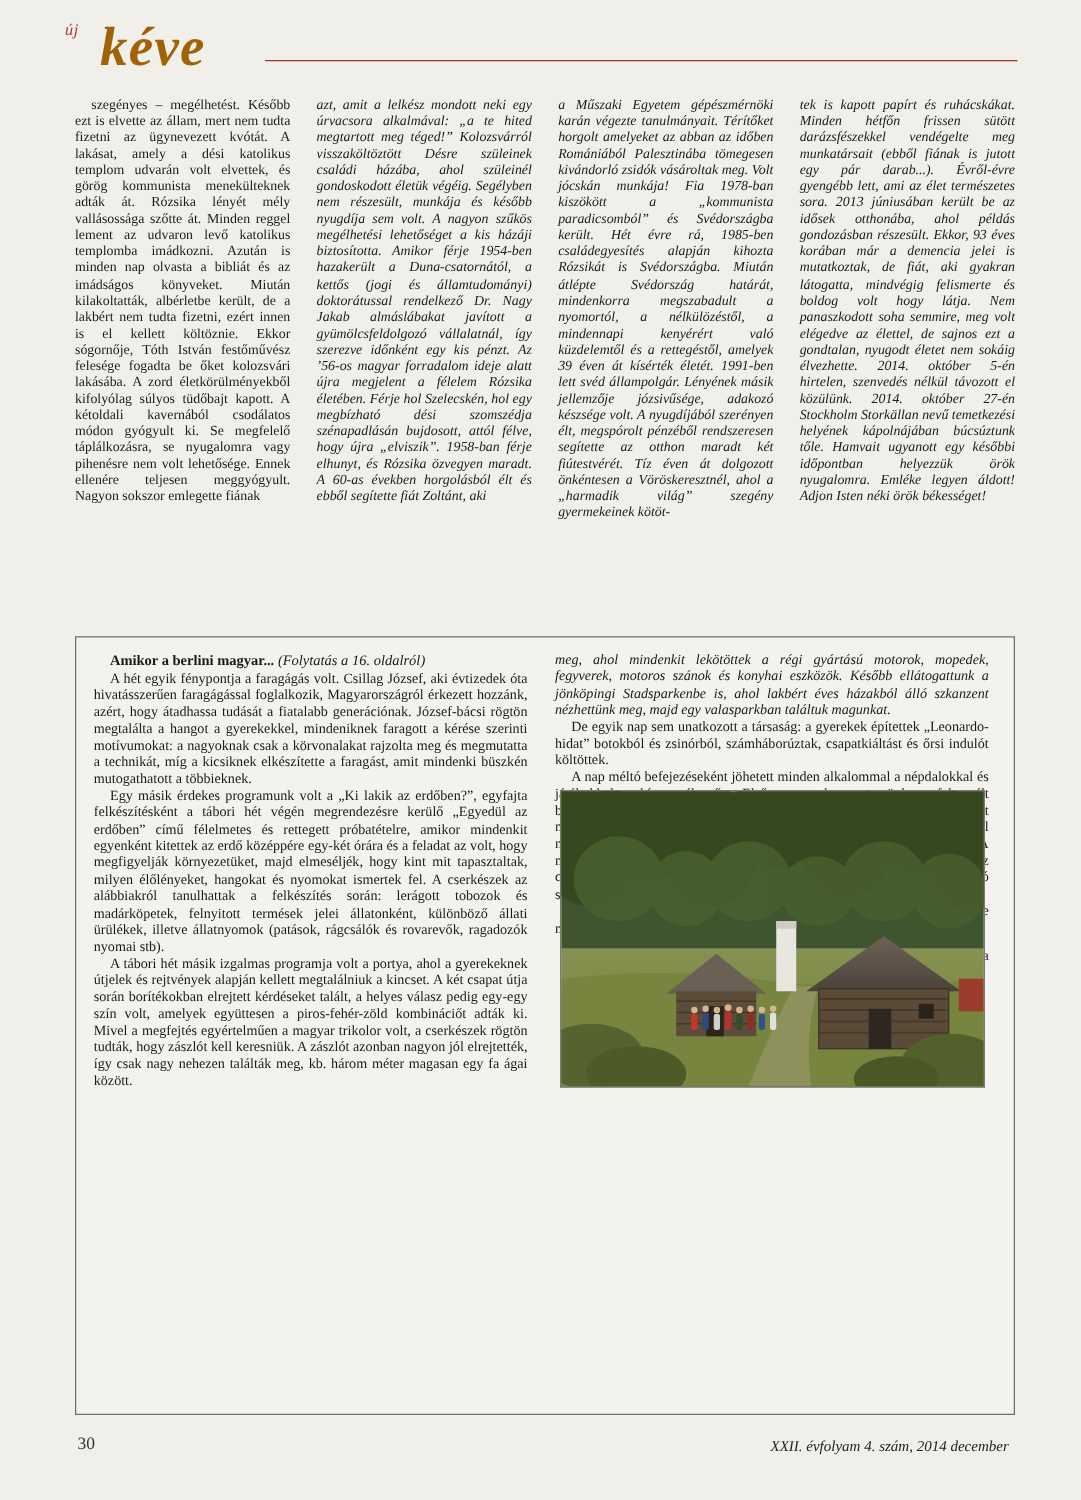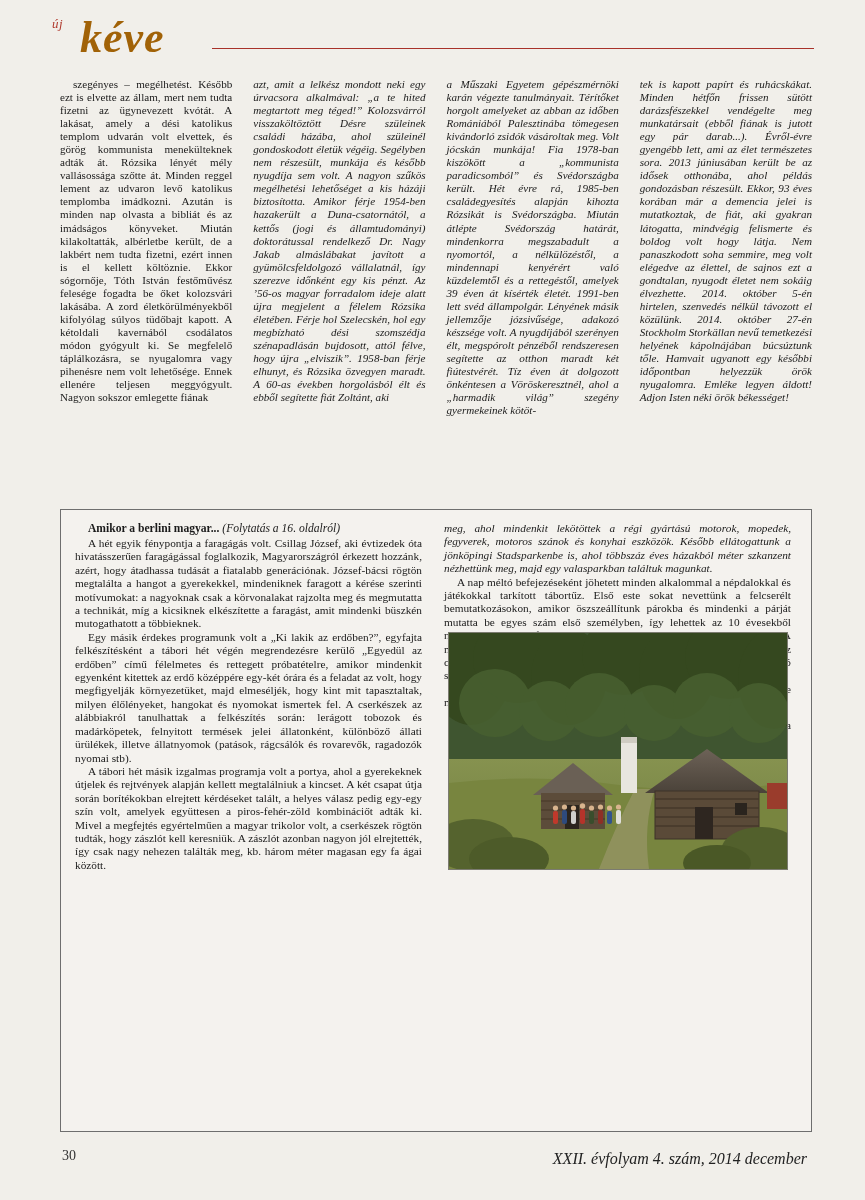--- a/index.html
+++ b/index.html
@@ -140,21 +140,21 @@
     position: absolute;
     left: 62px;
     top: 1148px;
     font-size: 14px;
     color: #333;
   }
   .issue {
     position: absolute;
     right: 58px;
     top: 1150px;
-    font-size: 16px;
+    font-size: 12px;
     font-style: italic;
     color: #222;
   }
 </style>
 </head>
 <body>
 
 <div class="page">
 
   <div class="masthead">
@@ -183,21 +183,22 @@
       <div class="box-col">
         <div class="box-title">
           <span>Amikor a berlini magyar...</span>
           <span class="cont">(Folytatás a 16. oldalról)</span>
         </div>
         <p>A hét egyik fénypontja a faragágás volt. Csillag József, aki évtizedek óta hivatásszerűen faragágással foglalkozik, Magyarországról érkezett hozzánk, azért, hogy átadhassa tudását a fiatalabb generációnak. József-bácsi rögtön megtalálta a hangot a gyerekekkel, mindeniknek faragott a kérése szerinti motívumokat: a nagyoknak csak a körvonalakat rajzolta meg és megmutatta a technikát, míg a kicsiknek elkészítette a faragást, amit mindenki büszkén mutogathatott a többieknek.</p>
         <p>Egy másik érdekes programunk volt a „Ki lakik az erdőben?”, egyfajta felkészítésként a tábori hét végén megrendezésre kerülő „Egyedül az erdőben” című félelmetes és rettegett próbatételre, amikor mindenkit egyenként kitettek az erdő középpére egy-két órára és a feladat az volt, hogy megfigyelják környezetüket, majd elmeséljék, hogy kint mit tapasztaltak, milyen élőlényeket, hangokat és nyomokat ismertek fel. A cserkészek az alábbiakról tanulhattak a felkészítés során: lerágott tobozok és madárköpetek, felnyitott termések jelei állatonként, különböző állati ürülékek, illetve állatnyomok (patások, rágcsálók és rovarevők, ragadozók nyomai stb).</p>
         <p>A tábori hét másik izgalmas programja volt a portya, ahol a gyerekeknek útjelek és rejtvények alapján kellett megtalálniuk a kincset. A két csapat útja során borítékokban elrejtett kérdéseket talált, a helyes válasz pedig egy-egy szín volt, amelyek együttesen a piros-fehér-zöld kombináciőt adták ki. Mivel a megfejtés egyértelműen a magyar trikolor volt, a cserkészek rögtön tudták, hogy zászlót kell keresniük. A zászlót azonban nagyon jól elrejtették, így csak nagy nehezen találták meg, kb. három méter magasan egy fa ágai között.</p>
       </div>
       <div class="box-col">
-        <p class="noindent">meg, ahol mindenkit lekötöttek a régi gyártású motorok, mopedek, fegyverek, motoros szánok és konyhai eszközök. Később ellátogattunk a jönköpingi Stadsparkenbe is, ahol többszáz éves házakból méter szkanzent nézhettünk meg, majd egy valasparkban találtuk magunkat.</p>
+        <p class="noindent">meg, ahol mindenkit lekötöttek a régi gyártású motorok, mopedek, fegyverek, motoros szánok és konyhai eszközök. Később ellátogattunk a jönköpingi Stadsparkenbe is, ahol lakbért éves házakból álló szkanzent nézhettünk meg, majd egy valasparkban találtuk magunkat.</p>
+        <p>De egyik nap sem unatkozott a társaság: a gyerekek építettek „Leonardo-hidat” botokból és zsinórból, számháborúztak, csapatkiáltást és őrsi indulót költöttek.</p>
         <p>A nap méltó befejezéseként jöhetett minden alkalommal a népdalokkal és játékokkal tarkított tábortűz. Első este sokat nevettünk a felcserélt bemutatkozásokon, amikor öszszeállítunk párokba és mindenki a párját mutatta be egyes szám első személyben, így lehettek az 10 évesekből nagymamák, és a felnőttekből 13 évesek, legalább pár perc erejéig. A második tábortüzünk témája a honfoglalás volt, majd következett a tíz cserkésztörvény bemutatása, de látogatást tettek a táborban az esőtáncot járó sámánok is.</p>
         <p>A tábor végére a táborlakók nem csupán egy új cserkésznevvel, de megannyi élménnyel gazdagodhattak és számos új barátságot köthettek.</p>
         <p class="sig">Szirmai Barbara</p>
 
         <div class="photo">
           <svg width="338" height="236" viewBox="0 0 338 236" xmlns="http://www.w3.org/2000/svg">
             <defs>
               <linearGradient id="sky" x1="0" y1="0" x2="0" y2="1">
                 <stop offset="0%" stop-color="#c9d2c2"></stop>
                 <stop offset="100%" stop-color="#e4e8dd"></stop>

